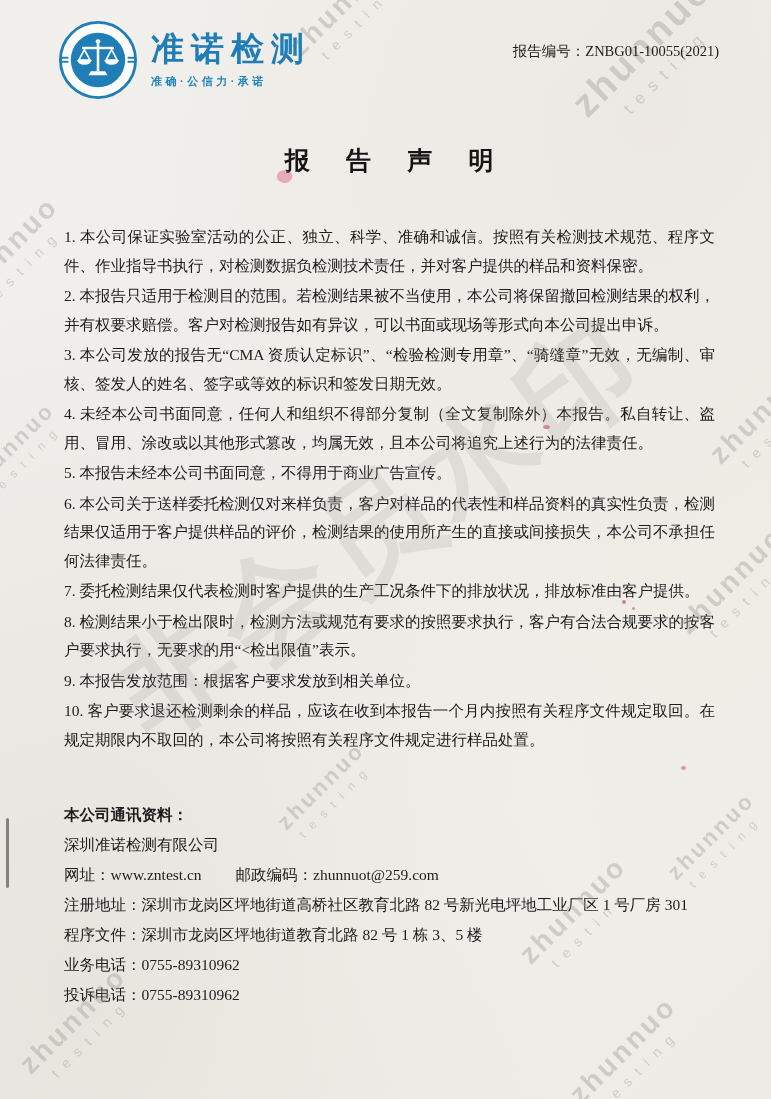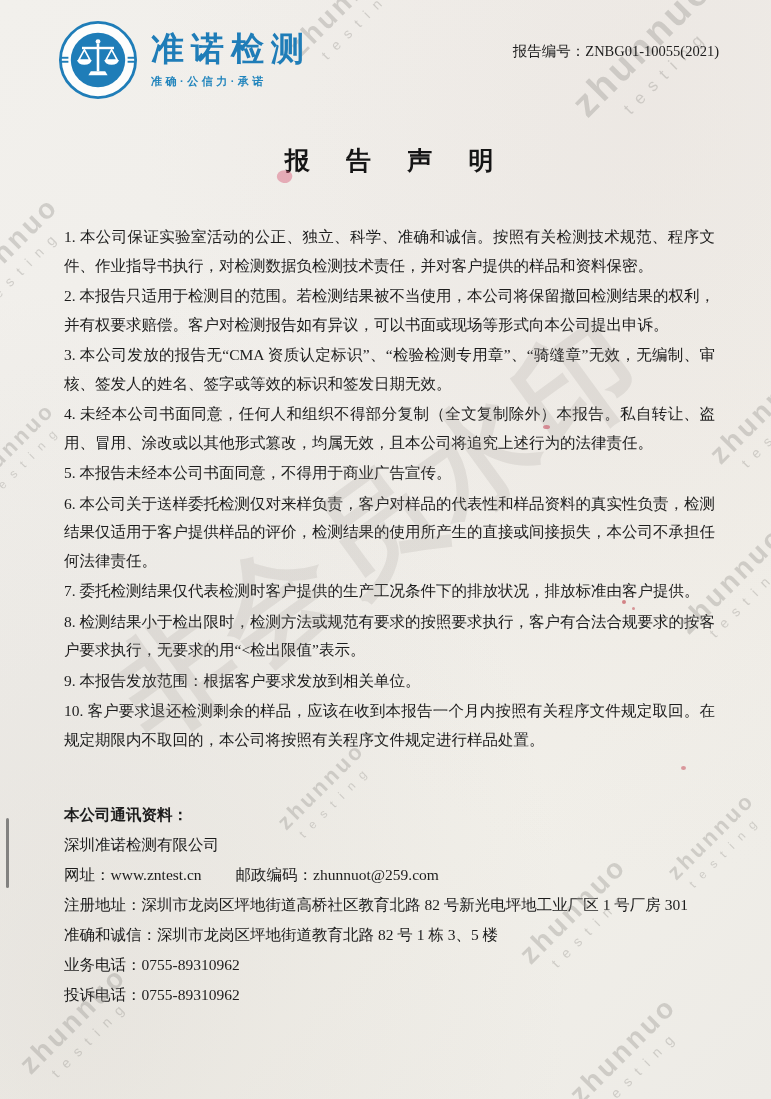--- a/index.html
+++ b/index.html
@@ -177,21 +177,21 @@
   <div class="contact">
     <div class="contact-heading">本公司通讯资料：</div>
     <div>深圳准诺检测有限公司</div>
     <div>
       <span>网址：</span><span>www.zntest.cn</span><span class="inline-gap">邮政编码：</span><span>zhunnuot@259.com</span>
     </div>
     <div>
       <span>注册地址：</span><span>深圳市龙岗区坪地街道高桥社区教育北路 82 号新光电坪地工业厂区 1 号厂房 301</span>
     </div>
     <div>
-      <span>准确和诚信：</span><span>深圳市龙岗区坪地街道教育北路 82 号 1 栋 3、5 楼</span>
+      <span>程序文件：</span><span>深圳市龙岗区坪地街道教育北路 82 号 1 栋 3、5 楼</span>
     </div>
     <div>
       <span>业务电话：</span><span>0755-89310962</span>
     </div>
     <div>
       <span>投诉电话：</span><span>0755-89310962</span>
     </div>
   </div>
 
   <div class="speck speck-1"></div>

